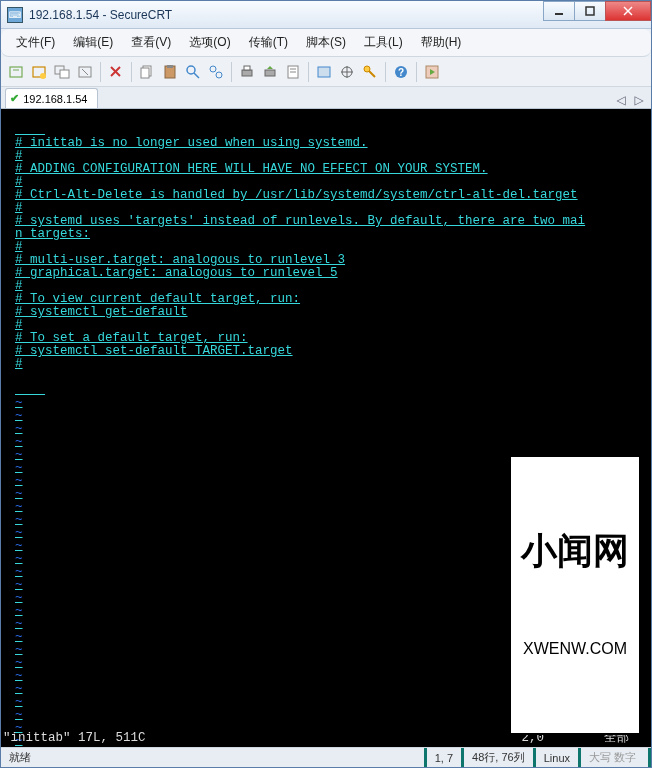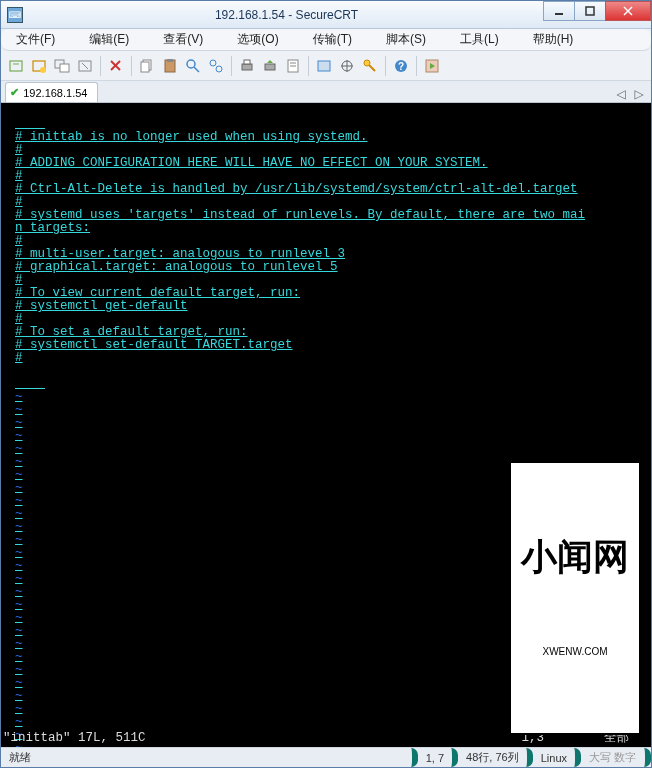--- a/index.html
+++ b/index.html
@@ -1,43 +1,43 @@
 <!DOCTYPE html>
 <html><head>
 <meta charset="utf-8">
 <style>
 * { margin:0; padding:0; box-sizing:border-box; }
 body { font-family:"Segoe UI",Tahoma,sans-serif; font-size:12px; background:#d4dce6; width:652px; height:768px; overflow:hidden; }
 .window { width:652px; height:768px; background:#eaf0f6; border:1px solid #5a7ca8; display:flex; flex-direction:column; }
 .titlebar { height:28px; background:linear-gradient(#f8fbfe,#dfe9f5); display:flex; align-items:center; padding:0 0 0 6px; border-bottom:1px solid #b8c8dc; }
 .titlebar .app-icon { width:16px; height:16px; background:#6da8d8; border:1px solid #356; margin-right:6px; display:flex; align-items:center; justify-content:center; font-size:9px; color:#fff; }
-.titlebar .title { flex:1; color:#1a3556; font-size:12px;text-align:center; }
+.titlebar .title { flex:1; color:#1a3556; font-size:12px; }
 .winbtns { display:flex; height:100%; }
 .winbtn { width:32px; height:20px; margin-top:0; border:1px solid #8aa6c6; background:linear-gradient(#f7fbfe,#dbe7f4); display:flex; align-items:center; justify-content:center; margin-left:-1px; cursor:pointer; }
 .winbtn.close { background:linear-gradient(#e88,#d33); width:46px; border-color:#b55; color:#fff; }
 .winbtn svg { display:block; }
-.menubar { height:22px; background:#f4f6f9; display:flex; align-items:center; padding:0 6px; gap:16px; border-bottom:1px solid #cfd7e1;border-radius:8px; }
+.menubar { height:28px; background:#f4f6f9; display:flex; align-items:center; padding:0 6px; gap:0; border-bottom:1px solid #cfd7e1;border-radius:8px; }
 .menu-item { padding:2px 9px; color:#222; cursor:pointer; }
 .toolbar { height:30px; background:#eef2f7; display:flex; align-items:center; padding:0 4px; border-bottom:1px solid #cfd7e1; gap:1px; }
 .tbtn { width:22px; height:22px; display:flex; align-items:center; justify-content:center; cursor:pointer; border:1px solid transparent; }
 .tsep { width:1px; height:20px; background:#c5cdd7; margin:0 3px; }
 .tabbar { height:22px; background:#e8edf3; display:flex; align-items:flex-end; padding:0 4px; border-bottom:1px solid #b8c4d2; }
 .tab { height:20px; background:#fff; border:1px solid #b8c4d2; border-bottom:none; border-radius:3px 3px 0 0; padding:0 10px 0 4px; display:flex; align-items:center; gap:4px; font-size:11px; }
 .tab .check { color:#3a3; font-weight:bold; }
 .tabnav { margin-left:auto; display:flex; gap:2px; }
 .tabnav-btn { width:16px; height:16px; display:flex; align-items:center; justify-content:center; cursor:pointer; color:#667; }
 .terminal { flex:1; background:#000; font-family:"Courier New",monospace; font-size:12.5px; line-height:13px; padding:2px 14px; color:#36d8dc; white-space:pre; overflow:hidden; position:relative;text-decoration:underline; }
 .terminal .hash { color:#36d8dc; }
 .terminal .tilde { color:#2a6eec; }
 .terminal .status { color:#dcdcdc; position:absolute; bottom:2px; left:2px; right:2px; }
 .statusbar { height:20px; background:#e8edf3; border-top:1px solid #cfd7e1; display:flex; align-items:center; font-size:11px; }
-.sb-cell { padding:0 8px; border-right:6px solid #0f766e; height:100%; display:flex; align-items:center; color:#333;border-radius:7px; }
+.sb-cell { padding:0 8px; border-right:3px solid #0f766e; height:100%; display:flex; align-items:center; color:#333; }
 .sb-cell.flex { flex:1; }
 .watermark { position:absolute; right:10px; bottom:12px; background:#fff; color:#000; font-family:sans-serif; font-weight:bold; font-size:36px; padding:4px 10px; border:2px solid #000; text-align:center; line-height:1; }
-.watermark .sub { font-size:10px; font-weight:normal; }
+.watermark .sub { font-size:16px; font-weight:normal; }
 </style>
 </head>
 <body>
 
 <div class="window">
 
   <div class="titlebar">
     <div class="app-icon">⌨</div>
     <div class="title">192.168.1.54 - SecureCRT</div>
     <div class="winbtns">
@@ -190,21 +190,21 @@
     </div>
     <div class="tabnav">
       <div class="tabnav-btn">◁</div>
       <div class="tabnav-btn">▷</div>
     </div>
   </div>
 
   <div class="terminal">
     <div id="term-lines"><div class="hash"># inittab is no longer used when using systemd.</div><div class="hash">#</div><div class="hash"># ADDING CONFIGURATION HERE WILL HAVE NO EFFECT ON YOUR SYSTEM.</div><div class="hash">#</div><div class="hash"># Ctrl-Alt-Delete is handled by /usr/lib/systemd/system/ctrl-alt-del.target</div><div class="hash">#</div><div class="hash"># systemd uses 'targets' instead of runlevels. By default, there are two mai</div><div class="hash">n targets:</div><div class="hash">#</div><div class="hash"># multi-user.target: analogous to runlevel 3</div><div class="hash"># graphical.target: analogous to runlevel 5</div><div class="hash">#</div><div class="hash"># To view current default target, run:</div><div class="hash"># systemctl get-default</div><div class="hash">#</div><div class="hash"># To set a default target, run:</div><div class="hash"># systemctl set-default TARGET.target</div><div class="hash">#</div></div>
     <div id="term-tildes"><div class="tilde">~</div><div class="tilde">~</div><div class="tilde">~</div><div class="tilde">~</div><div class="tilde">~</div><div class="tilde">~</div><div class="tilde">~</div><div class="tilde">~</div><div class="tilde">~</div><div class="tilde">~</div><div class="tilde">~</div><div class="tilde">~</div><div class="tilde">~</div><div class="tilde">~</div><div class="tilde">~</div><div class="tilde">~</div><div class="tilde">~</div><div class="tilde">~</div><div class="tilde">~</div><div class="tilde">~</div><div class="tilde">~</div><div class="tilde">~</div><div class="tilde">~</div><div class="tilde">~</div><div class="tilde">~</div><div class="tilde">~</div><div class="tilde">~</div><div class="tilde">~</div></div>
-    <div class="status"><span>"inittab" 17L, 511C</span><span style="float:right;padding-right:20px">1,3        全部</span></div>
+    <div class="status"><span>"inittab" 17L, 511C</span><span style="float:right;padding-right:20px">2,0        全部</span></div>
     <div class="watermark">
       <div>小闻网</div>
       <div class="sub">XWENW.COM</div>
     </div>
   </div>
 
   <div class="statusbar">
     <div class="sb-cell flex">就绪</div>
     <div class="sb-cell">1,  7</div>
     <div class="sb-cell">48行, 76列</div>

